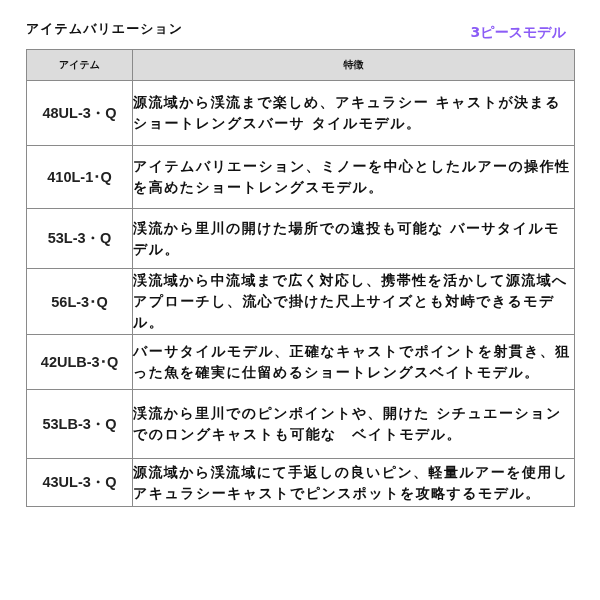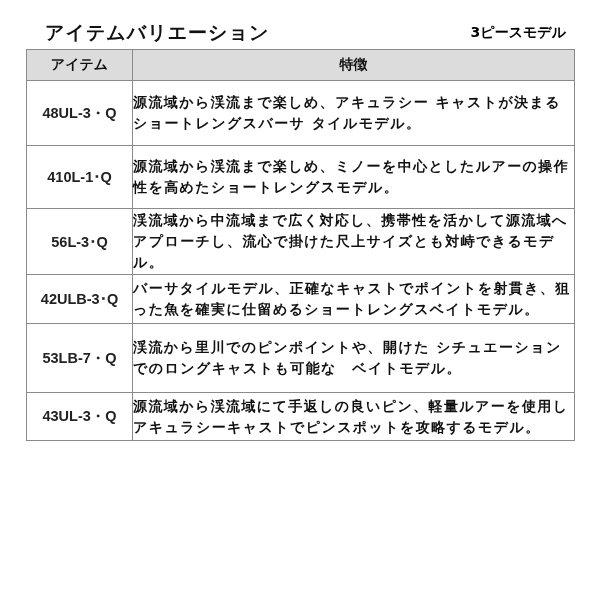--- a/index.html
+++ b/index.html
@@ -1,35 +1,35 @@
 <!DOCTYPE html>
 <html><head>
   <meta charset="utf-8">
   <style>
     html, body { margin: 0; padding: 0; }
     body {
       width: 600px; height: 600px; background: #ffffff; position: relative; overflow: hidden;
       font-family: "DejaVu Sans", "Liberation Sans", sans-serif; color: #111;
     }
     .title {
-      position: absolute; left: 45px; top: 20px; font-size: 19px; font-weight: bold;
+      position: absolute; left: 26px; top: 20px; font-size: 13px; font-weight: bold;
       letter-spacing: 1px; color: #111;
     }
     .subtitle {
-      position: absolute; right: 34px; top: 24px; font-size: 14px; font-weight: bold; color: #000000;
+      position: absolute; right: 34px; top: 24px; font-size: 14px; font-weight: bold; color: #8b5cf6;
     }
     table.variations {
       position: absolute; left: 26px; top: 49px; width: 548px; border-collapse: collapse;
       table-layout: fixed;
     }
     table.variations th, table.variations td {
       border: 1.5px solid #8a8a8a; padding: 0;
     }
     table.variations th {
-      background: #dcdcdc; height: 30px; font-size: 14px; font-weight: bold; text-align: center;
+      background: #dcdcdc; height: 30px; font-size: 10px; font-weight: bold; text-align: center;
     }
     col.c1 { width: 106px; }
     col.c2 { width: 442px; }
     td.item {
       text-align: center; font-size: 14.5px; font-family: "Liberation Sans", sans-serif;
       font-weight: bold; color: #222; margin-top: 24px;
     }
     td.desc {
       font-size: 14px; font-weight: bold; line-height: 21px; padding: 0 6px 0 7px;
       letter-spacing: 1.4px; color: #111; word-break: break-all;
@@ -52,32 +52,36 @@
       <th>特徴</th>
     </tr>
   </thead>
   <tbody id="rows">
       <tr style="height: 65px;">
         <td class="item">48UL-3・Q</td>
         <td class="desc"> 源流域から渓流まで楽しめ、アキュラシー キャストが決まるショートレングスバーサ タイルモデル。</td>
       </tr>
       <tr style="height: 63px;">
         <td class="item">410L-1･Q</td>
-        <td class="desc">源流域から渓流まで楽しめ、ミノーを中心としたルアーの操作性を高めたショートレングスモデル。</td>
+        <td class="desc">アイテムバリエーション、ミノーを中心としたルアーの操作性を高めたショートレングスモデル。</td>
+      </tr>
+      <tr style="height: 60px;">
+        <td class="item">53L-3・Q</td>
+        <td class="desc"> 渓流から里川の開けた場所での遠投も可能な バーサタイルモデル。</td>
       </tr>
       <tr style="height: 66px;">
         <td class="item">56L-3･Q</td>
         <td class="desc">渓流域から中流域まで広く対応し、携帯性を活かして源流域へアプローチし、流心で掛けた尺上サイズとも対峙できるモデル。</td>
       </tr>
-      <tr style="height: 49px;">
+      <tr style="height: 55px;">
         <td class="item">42ULB-3･Q</td>
         <td class="desc">バーサタイルモデル、正確なキャストでポイントを射貫き、狙った魚を確実に仕留めるショートレングスベイトモデル。</td>
       </tr>
       <tr style="height: 69px;">
-        <td class="item">53LB-7・Q</td>
+        <td class="item">53LB-3・Q</td>
         <td class="desc"> 渓流から里川でのピンポイントや、開けた シチュエーションでのロングキャストも可能な　ベイトモデル。</td>
       </tr>
       <tr style="height: 48px;">
         <td class="item">43UL-3・Q</td>
         <td class="desc">源流域から渓流域にて手返しの良いピン、軽量ルアーを使用しアキュラシーキャストでピンスポットを攻略するモデル。</td>
       </tr>
     </tbody>
 </table>
 
 </body></html>

